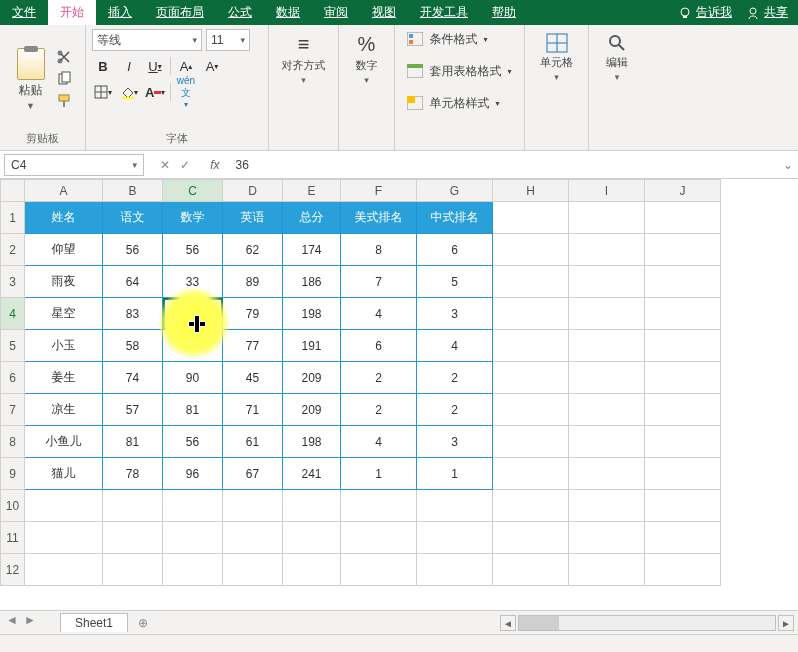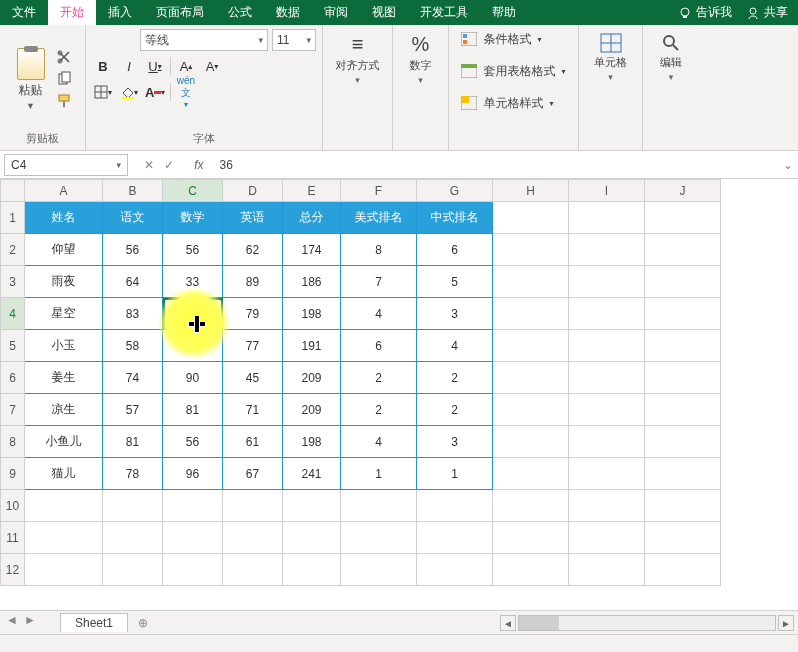--- a/index.html
+++ b/index.html
@@ -1,17 +1,17 @@
 <!DOCTYPE html>
 <html><head>
 <meta charset="utf-8">
 <style>
 * { box-sizing: border-box; margin: 0; padding: 0; font-family: "Microsoft YaHei", sans-serif; }
 body { background: #fff; width: 798px; height: 652px; overflow: hidden; font-size: 12px; color: #444; }
-.titlebar { background: #0b6b3a; height: 25px; display: flex; align-items: center; color: #fff; }
+.titlebar { background: #0b6b3a; height: 25px; display: flex; align-items: center; color: #fff; text-decoration: underline; }
 .titlebar .tab { padding: 0 12px; height: 25px; line-height: 25px; cursor: pointer; font-size: 12px; }
 .titlebar .tab.file { background: #0b6b3a; }
 .titlebar .tab.active { background: #fff; color: #ec4899; }
 .titlebar .spacer { flex: 1; }
 .titlebar .right { display: flex; align-items: center; padding-right: 10px; gap: 14px; }
 .titlebar .right span { display: flex; align-items: center; gap: 4px; font-size: 12px; }
 .ribbon { background: #f3f2f1; height: 126px; border-bottom: 1px solid #d0d0d0; display: flex; }
 .group { border-right: 1px solid #d0d0d0; padding: 4px 6px 2px 6px; display: flex; flex-direction: column; justify-content: space-between; align-items: center; }
 .group-label { font-size: 11px; color: #666; text-align: center; padding: 2px 0; width: 100%; }
 .group-body { flex: 1; display: flex; align-items: flex-start; gap: 6px; }
@@ -26,21 +26,21 @@
 .combo { background:#fff; border:1px solid #c0c0c0; height:22px; display:flex; align-items:center; padding:0 4px; font-size:12px; }
 .combo .arrow { margin-left:auto; color:#666; font-size:9px;}
 .btnic { width:22px; height:22px; border:1px solid transparent; display:flex; align-items:center; justify-content:center; font-size:13px; color:#333; }
 .drop-btn { display:flex; flex-direction:column; align-items:center; padding:4px 6px; gap:2px; }
 .drop-btn .ic { font-size:20px; }
 .drop-btn .lbl { font-size:11px; }
 .style-body { display:flex; flex-direction:column; gap:11px; }
 .style-row { display:flex; align-items:center; gap:4px; padding:2px 4px; font-size:12px; }
 .style-ic { width:18px; height:16px; display:inline-block; }
 .namebox-row { height:28px; border-bottom:1px solid #d0d0d0; display:flex; align-items:center; background:#fff;}
-.namebox { width:124px; border:1px solid #c0c0c0; height:22px; margin:0 4px; padding:0 6px; font-size:12px; display:flex; align-items:center; justify-content:space-between;}
+.namebox { width:140px; border:1px solid #c0c0c0; height:22px; margin:0 4px; padding:0 6px; font-size:12px; display:flex; align-items:center; justify-content:space-between;}
 .namebox .arrow{font-size:9px;color:#666;}
 .fx-btns { display:flex; gap:10px; padding:0 12px; color:#888;}
 .fx-lbl { font-style:italic; color:#666; padding:0 8px;}
 .formula-input { flex:1; padding:0 8px; font-size:12px; }
 .fb-expand { width:20px; text-align:center; color:#888;}
 .grid-area { position:relative; height:430px; overflow:hidden; background:#fff;}
 table.grid { border-collapse:collapse; table-layout:fixed; }
 .grid td, .grid th { border:1px solid #d0d0d0; height:32px; font-size:12px; text-align:center; background:#fff; color:#333; position:relative;}
 .grid .colhdr { background:#f3f2f1; color:#555; height:22px; font-weight:normal;}
 .grid .rowhdr { background:#f3f2f1; color:#555; width:24px; font-weight:normal;}
@@ -128,21 +128,21 @@
             </svg>
           </div>
       </div>
     </div>
     <div class="group-label">剪贴板</div>
   </div>
 
   <div class="group">
     <div class="font-body">
       <div class="font-row">
-        <div class="combo" style="width:128px;margin-left:48px;">
+        <div class="combo" style="width:110px;">
             <span>等线</span>
             <span class="arrow">▾</span>
           </div>
         <div class="combo" style="width:44px;">
             <span>11</span>
             <span class="arrow">▾</span>
           </div>
       </div>
       <div class="font-row">
         <div class="btnic" style="font-weight:bold;">B</div>

